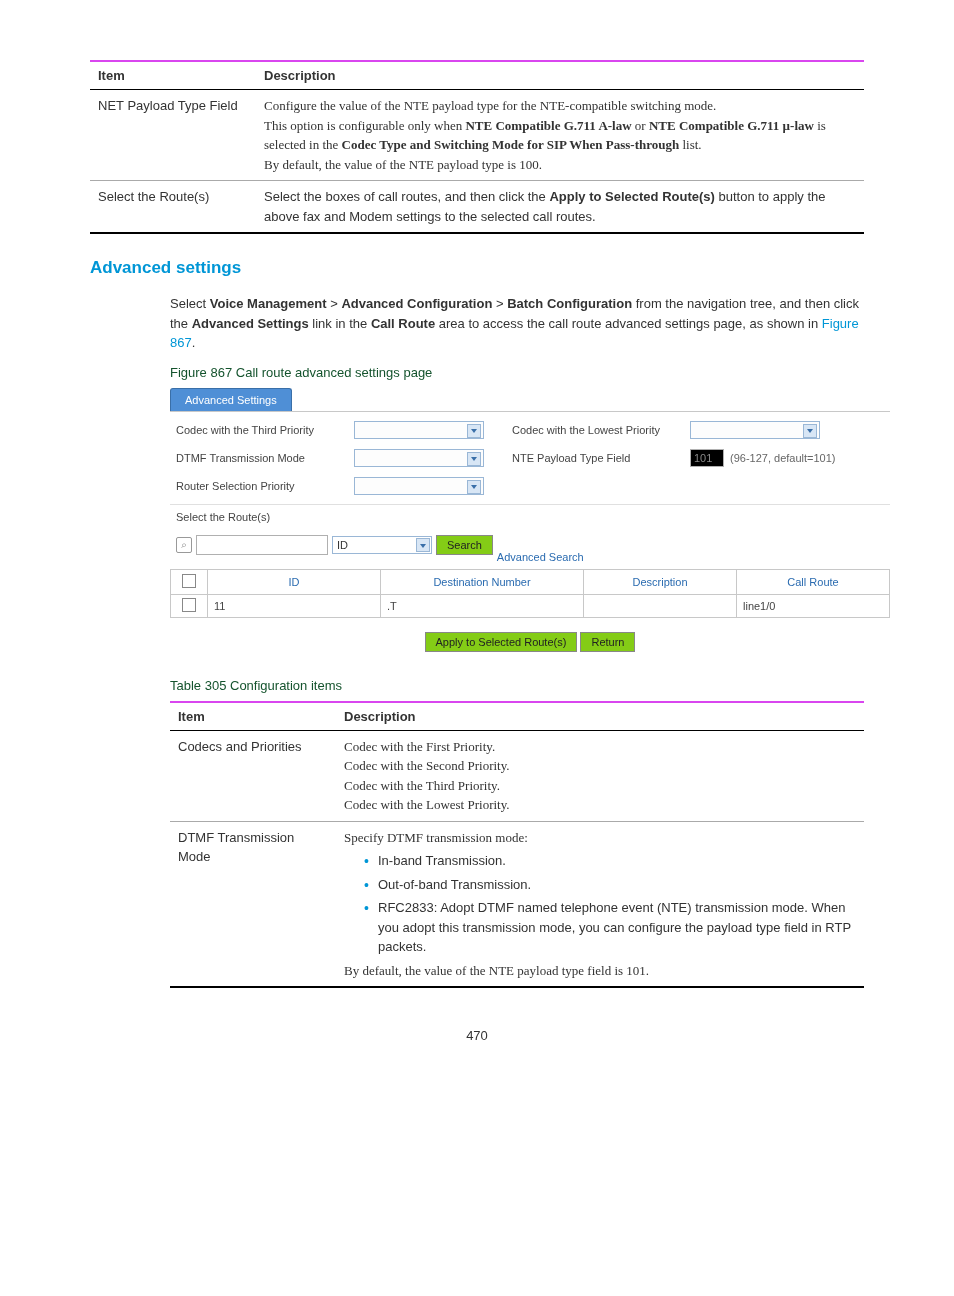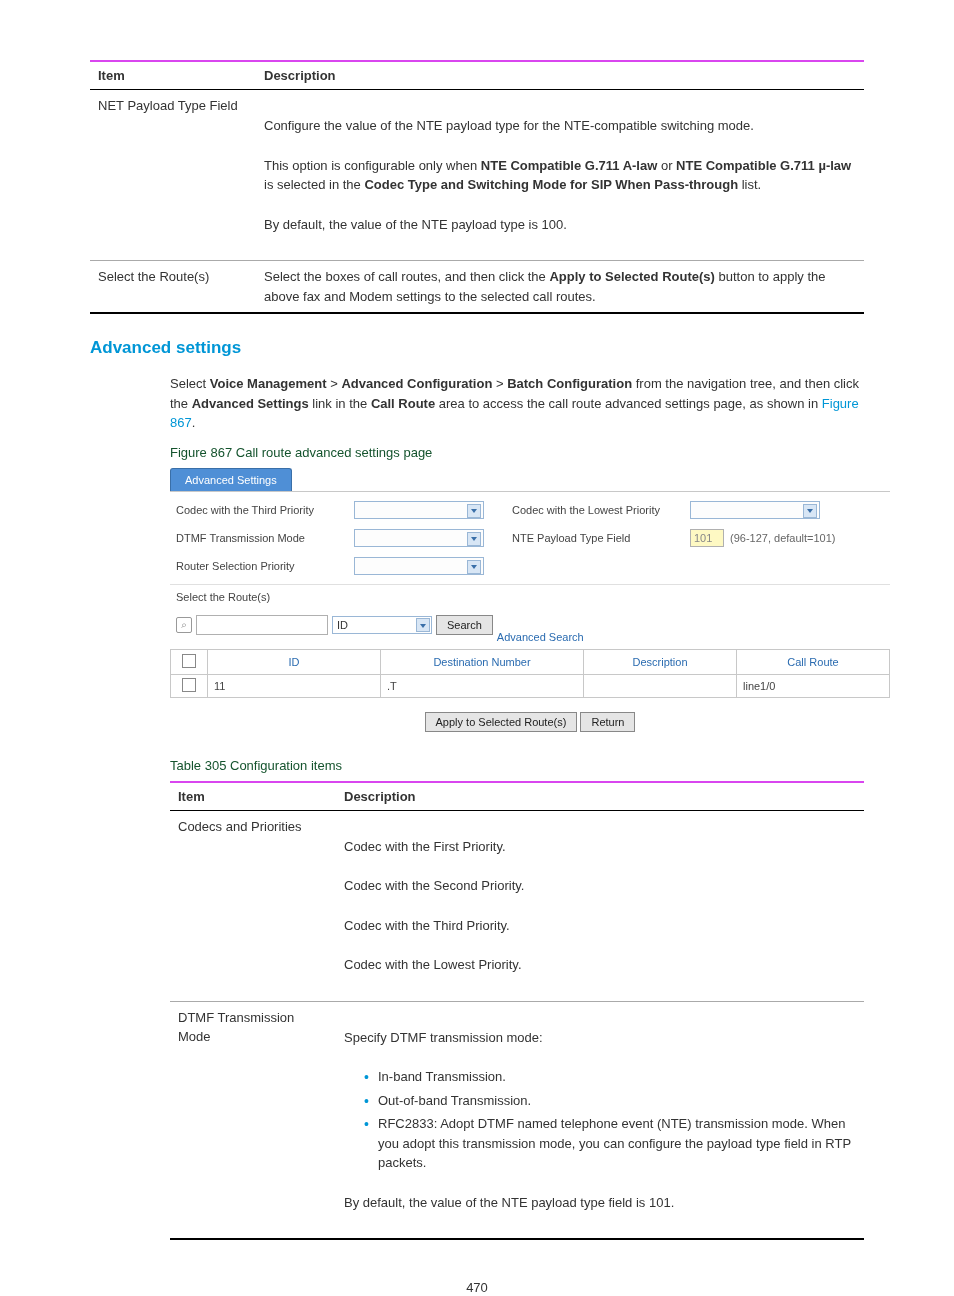--- a/index.html
+++ b/index.html
@@ -162,21 +162,21 @@
     content: "";
     position: absolute;
     right: 5px; top: 7px;
     border-left: 3px solid transparent;
     border-right: 3px solid transparent;
     border-top: 4px solid #3a6fa8;
     z-index: 2;
   }
   .btn {
     border: 1px solid #888;
-    background: #e5e5e5;
+    background: #84cc16;
     padding: 1px 10px;
     font-size: 11px;
     height: 20px;
     box-sizing: border-box;
     line-height: 16px;
     color: #222;
   }
   .data-table {
     width: 100%;
     border-collapse: collapse;
@@ -226,26 +226,26 @@
     color: #0096d6;
     position: absolute;
     left: 0;
     font-size: 14px;
   }
   .page-num {
     text-align: center;
     font-size: 13px;
     margin-top: 40px;
   }
-  .desc-block > div { margin: 20px 0; line-height: 1.5; }
+  .desc-block > div { margin: 0 0; line-height: 1.5; font-family: Liberation Serif, serif; }
   .nte-input {
     border: 1px solid #b0b0b0;
     height: 18px;
     width: 34px;
-    background: #fef9c3;
+    background: #000000;
     color: #888;
     font-size: 11px;
     padding-left: 3px;
     box-sizing: border-box;
     line-height: 16px;
   }
 </style>
 </head>
 <body>
 

